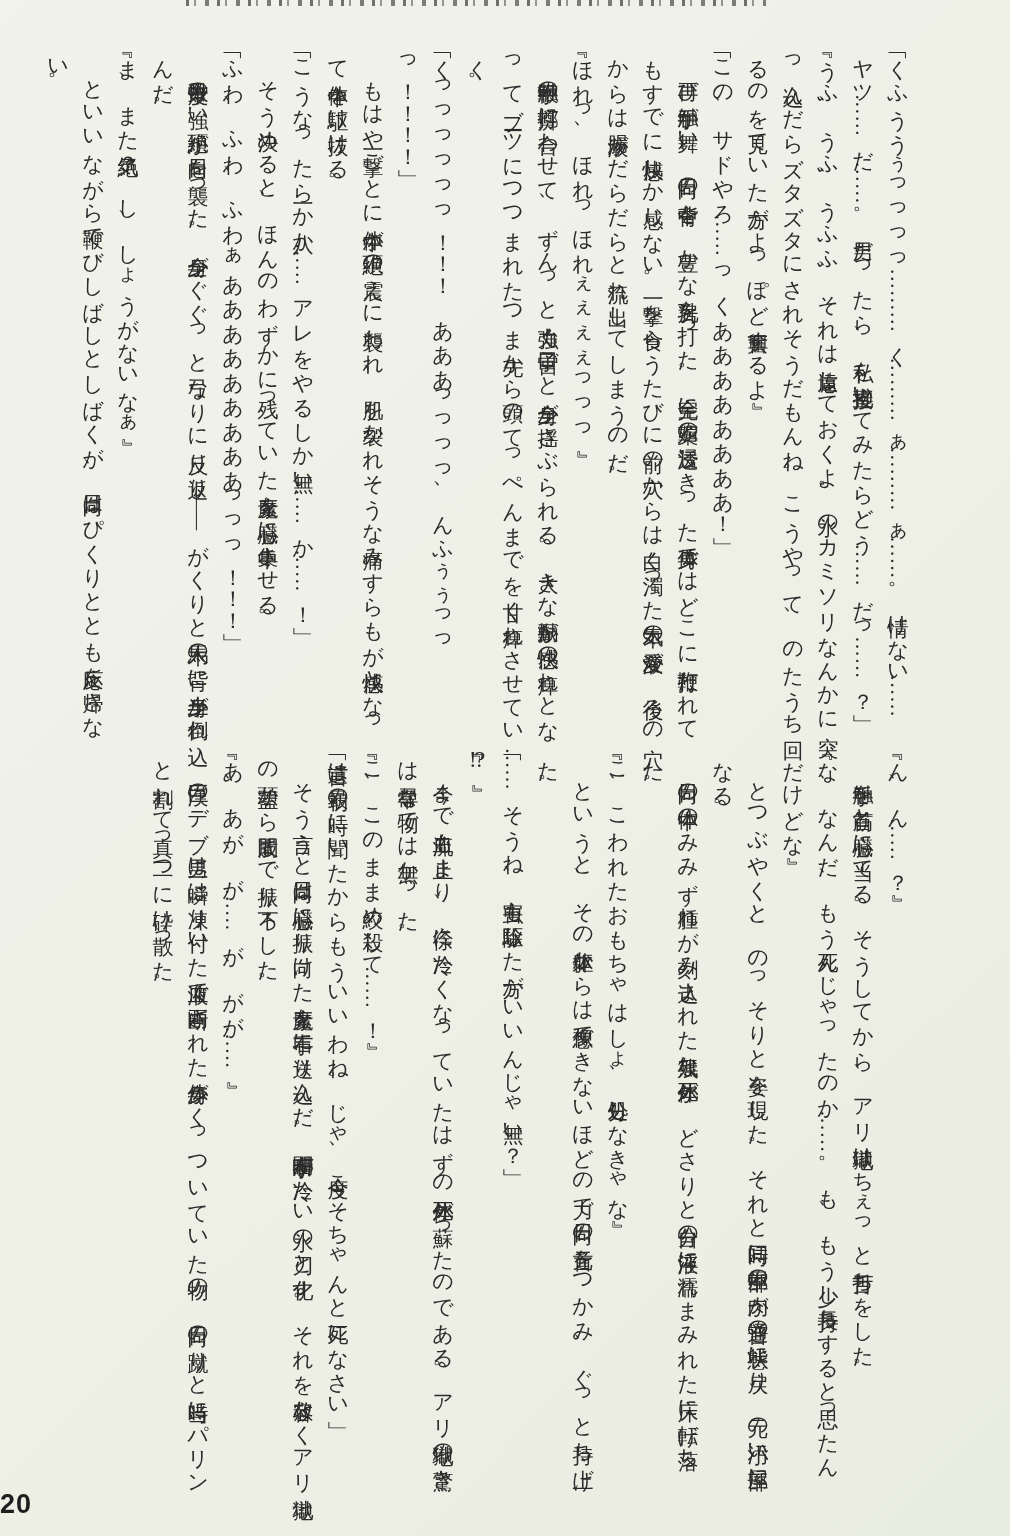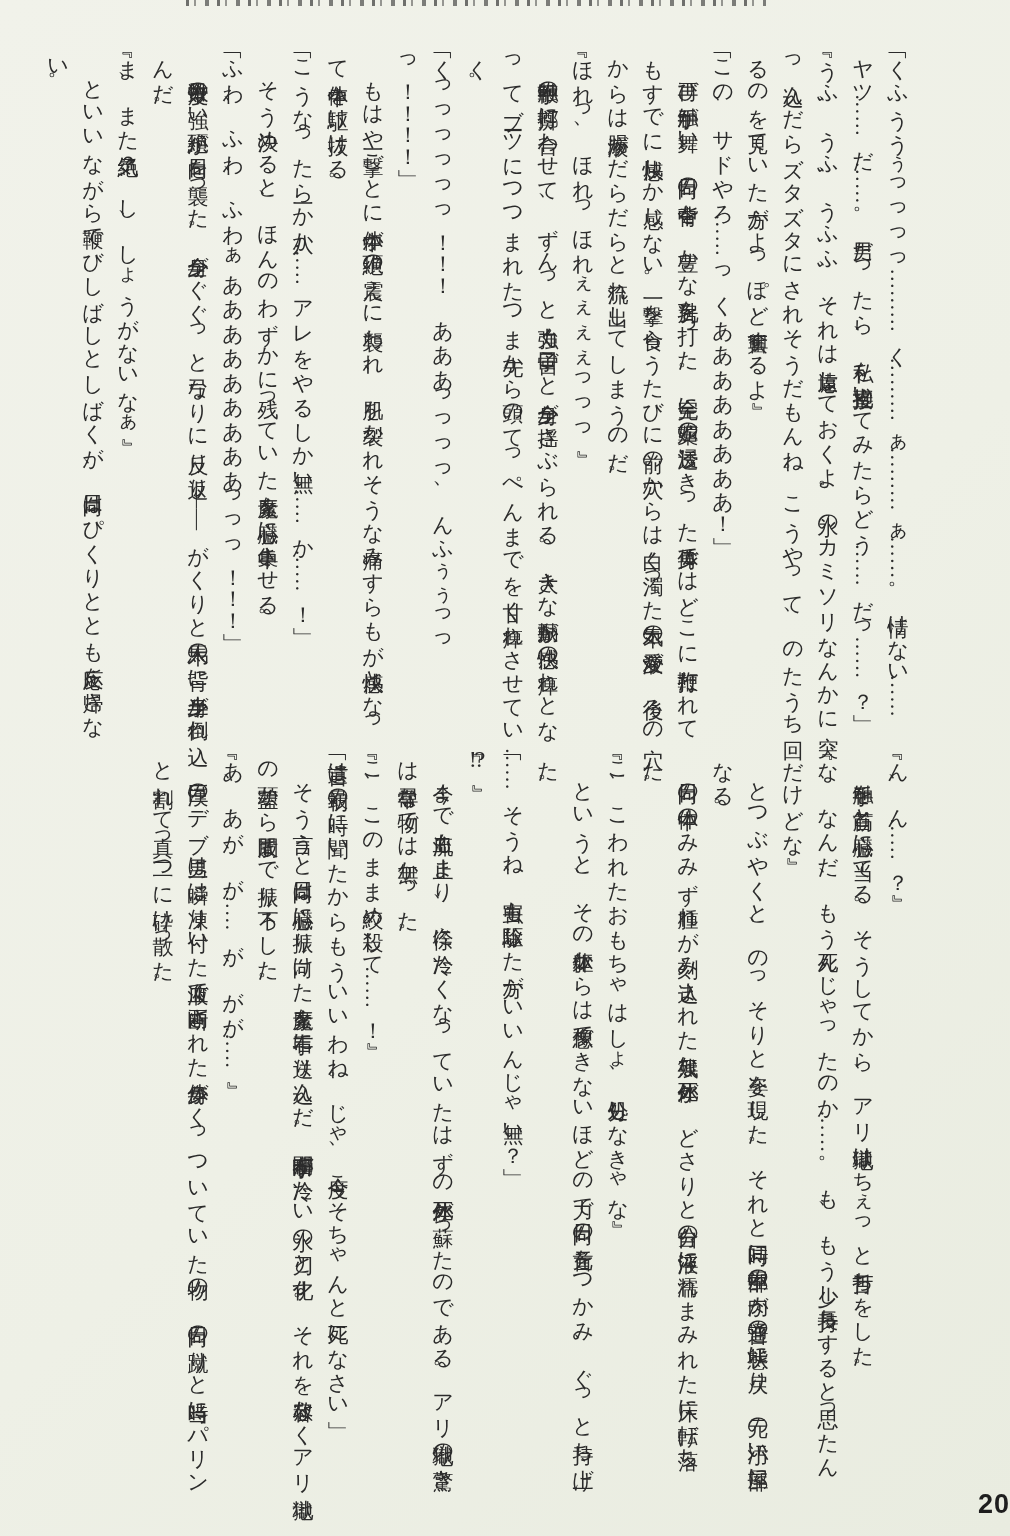--- a/index.html
+++ b/index.html
@@ -47,21 +47,21 @@
       repeating-linear-gradient(90deg,
         rgba(45,45,45,.78) 0 3px, transparent 3px 8px,
         rgba(45,45,45,.55) 8px 10px, transparent 10px 19px,
         rgba(45,45,45,.7) 19px 23px, transparent 23px 31px);
     opacity:.85;
   }
   .page-number{
     position:absolute;
     left:0;right:0;
     top:1489px;
-    text-align:right;
+    text-align:left;
     font-family:"Liberation Sans","DejaVu Sans",sans-serif;
     font-weight:bold;
     font-size:27px;
     color:#1e1e1e;
     letter-spacing:1px;
   }
 </style>
 </head>
 <body>
 

